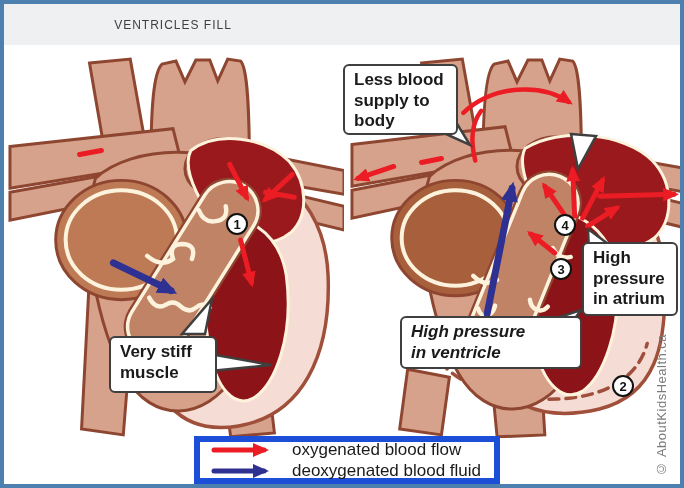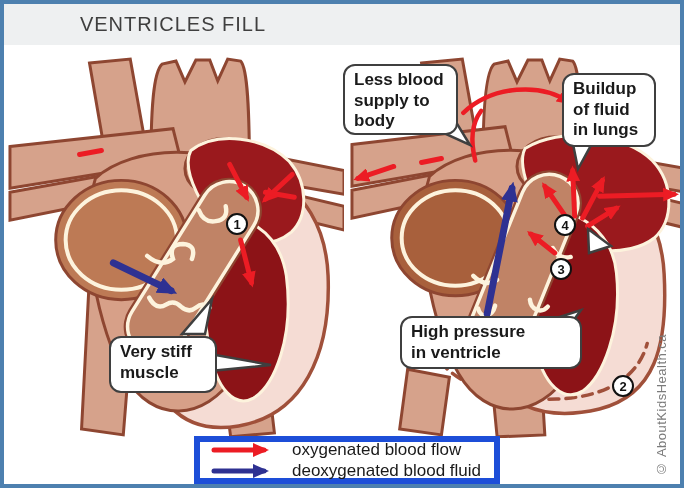--- a/index.html
+++ b/index.html
@@ -2,42 +2,42 @@
 <html style="--border: #4d80af; --header_bg: #eef0f1; --title: #3f3f3f; --red: #ec1c24; --blue: #2e3192; --dark_red: #9a191d; --pink: #f5dcd4; --vessel: #d6a28b; --callout_border: #3f3f3f; --text: #1a1a1a; --watermark: #7b7b7b;"><head>
 <meta charset="utf-8">
 <style>
   html,body{margin:0;padding:0;background:#ffffff;}
   #frame{position:relative;width:684px;height:488px;box-sizing:border-box;
     border:4px solid var(--border,#4d80af);background:#ffffff;overflow:hidden;
     font-family:"Liberation Sans",sans-serif;}
   .header{position:absolute;left:0;top:0;width:100%;height:41px;
     background:var(--header_bg,#eef0f1);display:flex;}
   .header .half{width:50%;display:flex;align-items:center;justify-content:center;}
-  .panel-title{font-size:20px;letter-spacing:1px;color:var(--title,#3f3f3f);}
+  .panel-title{font-size:12px;letter-spacing:1px;color:var(--title,#3f3f3f);}
   svg{position:absolute;}
   .vessel{fill:#d6a28b;stroke:#8e4631;stroke-width:3;}
   .vessel2{fill:#cf9379;stroke:#8e4631;stroke-width:3;}
   .pink{fill:#f5dcd4;stroke:#a0503a;stroke-width:3.5;}
   .mass{fill:#d7a088;stroke:#8e4631;stroke-width:3;}
   .atriumL{fill:#bd7a55;stroke:#8e4631;stroke-width:3;}
   .atriumR{fill:#a8603c;stroke:#8e4631;stroke-width:3;}
   .creamring{fill:none;stroke:#fdf3dd;stroke-width:4;}
   .dark{fill:var(--dark_red,#9a191d);stroke:#fdf3dd;stroke-width:3;}
   .dark2{fill:#8c1317;stroke:#fdf3dd;stroke-width:3;}
   .tubeouter{fill:#8e4631;}
   .tube{fill:#c08366;stroke:#fdf3dd;stroke-width:3.5;}
   .cream{fill:none;stroke:#fdf3dd;stroke-width:4.5;stroke-linecap:round;}
   .dashline{fill:none;stroke:#a0503a;stroke-width:3.5;stroke-dasharray:10 7;stroke-linecap:round;}
   .rline{fill:none;stroke:var(--red,#ec1c24);stroke-width:5;stroke-linecap:round;}
   .rline4{fill:none;stroke:var(--red,#ec1c24);stroke-width:4.5;stroke-linecap:round;}
   .bline{fill:none;stroke:var(--blue,#2e3192);stroke-width:7;stroke-linecap:round;}
   .red-fill{fill:var(--red,#ec1c24);}
   .blue-fill{fill:var(--blue,#2e3192);}
   .callout{position:absolute;box-sizing:border-box;background:#ffffff;
-    border:2.5px solid var(--callout_border,#3f3f3f);border-radius:12px;
+    border:2.5px solid var(--callout_border,#3f3f3f);border-radius:6px;
     padding:4px 9px;font-size:17px;font-weight:bold;line-height:1.22;
     color:var(--text,#1a1a1a);white-space:pre-line;z-index:30;}
   .badge{position:absolute;width:22px;height:22px;border-radius:50%;background:#ffffff;
     border:2px solid #111;box-sizing:border-box;display:flex;align-items:center;
     justify-content:center;font-size:13px;font-weight:bold;color:#111;z-index:40;}
   #tails{left:0;top:0;z-index:20;pointer-events:none;}
   .tail{fill:#ffffff;stroke:var(--callout_border,#3f3f3f);stroke-width:2.5;}
   .legend{position:absolute;left:190px;top:432px;width:306px;height:48px;box-sizing:border-box;
     background:#ffffff;border:6px solid #1d4ed8;display:flex;flex-direction:column;
     justify-content:center;gap:1px;padding:2px 10px;z-index:25;}
@@ -162,24 +162,24 @@
     <polygon class="tail" points="567,130 592,132 574,165"></polygon>
     <polygon class="tail" points="585,249 607,242 584,225"></polygon>
     <polygon class="tail" points="534,320 559,331 577,306"></polygon>
     <polygon class="tail" points="178,330 201,330 208,295"></polygon>
     <polygon class="tail" points="206,350 206,367 267,361"></polygon>
   </svg>
 
   <div class="callout" style="left:339px;top:60px;width:115px;height:71px;">Less blood
 supply to
 body</div>
-  <div class="callout" style="left:558px;top:69px;width:94px;height:74px;">Buildup
-of fluid
-in lungs</div>
-  <div class="callout" style="left:396px;top:312px;width:182px;height:53px;">High pressure
+  <div class="callout" style="left:578px;top:238px;width:96px;height:74px;">High
+pressure
+in atrium</div>
+  <div class="callout" style="left:396px;top:312px;width:182px;height:53px;font-style:italic;">High pressure
 in ventricle</div>
   <div class="callout" style="left:105px;top:332px;width:108px;height:57px;">Very stiff
 muscle</div>
 
   <div class="badge" style="left:222px;top:209px;">1</div>
   <div class="badge" style="left:550px;top:210px;">4</div>
   <div class="badge" style="left:546px;top:254px;">3</div>
   <div class="badge" style="left:608px;top:371px;">2</div>
 
   <div class="legend">

